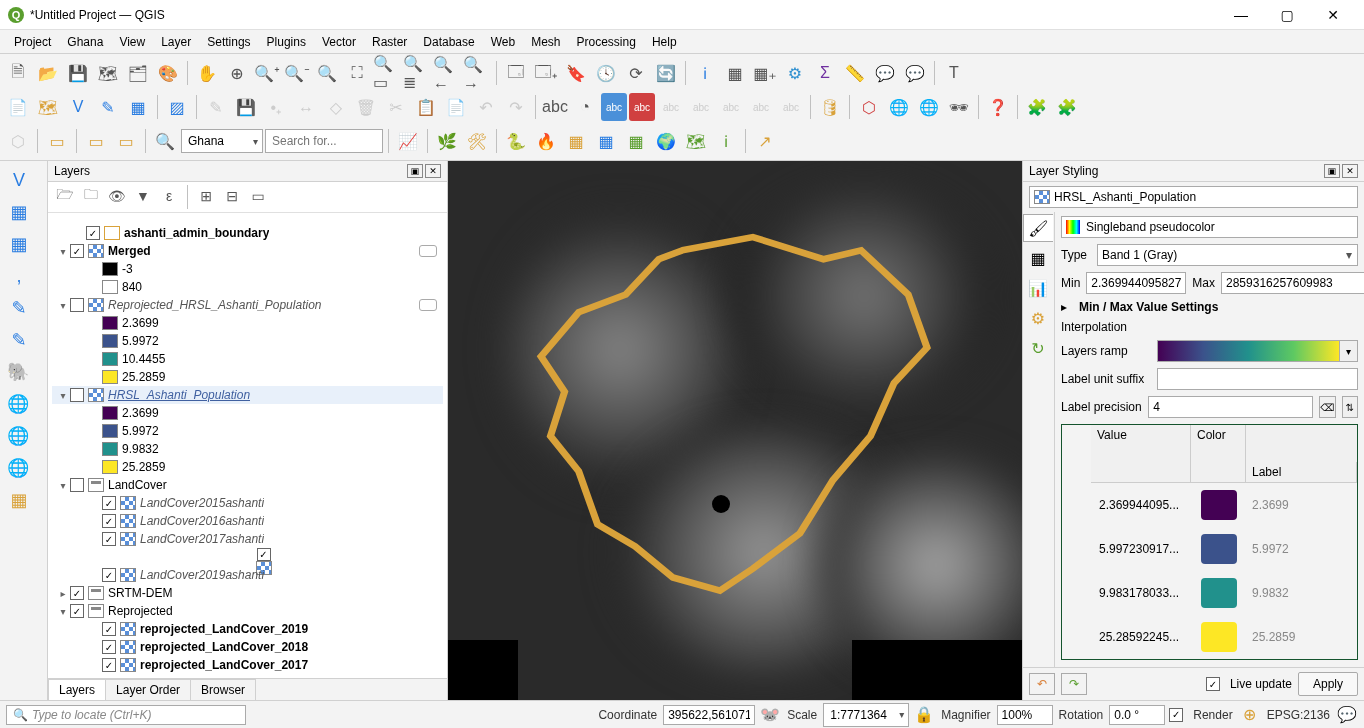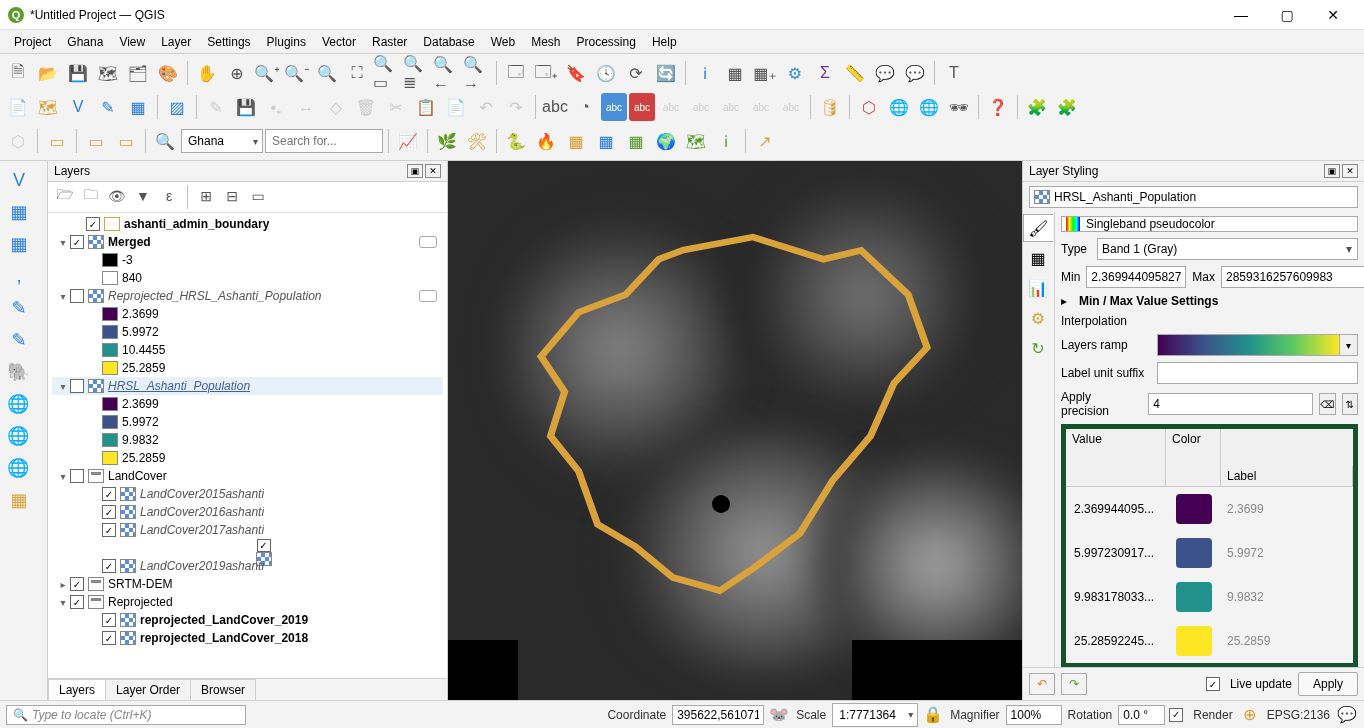--- a/index.html
+++ b/index.html
@@ -19,21 +19,21 @@
 input.search { height: 24px; border: 1px solid #aaa; padding: 0 6px; background: #fff; }
 .main { flex: 1; display: flex; overflow: hidden; }
 .left-tools { width: 48px; background: #f3f3f3; border-right: 1px solid #d0d0d0; display: flex; flex-direction: column; gap: 6px; padding: 6px 4px; }
 .left-tools .tbtn { width: 30px; height: 26px; font-size: 18px; }
 .layers-panel { width: 400px; background: #fff; border-right: 1px solid #d0d0d0; display: flex; flex-direction: column; }
 .panel-title { background: #f3f3f3; padding: 3px 6px; border-bottom: 1px solid #d0d0d0; display: flex; align-items: center; }
 .panel-title .spacer { flex: 1; }
 .panel-title .pbtn { width: 16px; height: 14px; border: 1px solid #888; margin-left: 2px; font-size: 9px; display: flex; align-items: center; justify-content: center; }
 .layers-toolbar { display: flex; gap: 4px; padding: 3px 6px; border-bottom: 1px solid #e0e0e0; }
 .layers-toolbar .tbtn { width: 22px; height: 22px; font-size: 14px; }
-.tree { flex: 1; overflow: auto; padding: 2px 4px; }
+.tree { flex: 1; overflow: auto; padding: 2px 4px; margin-top: 9px; }
 .tree-row { display: flex; align-items: center; height: 18px; white-space: nowrap; }
 .tree-row.sel { background: #e8f0fa; }
 .exp { width: 14px; text-align: center; color: #666; font-size: 10px; cursor: pointer; }
 .chk { width: 14px; height: 14px; border: 1px solid #666; margin-right: 4px; display: flex; align-items: center; justify-content: center; font-size: 10px; background: #fff; }
 .chk.on::after { content: "✓"; color: #000; }
 .swatch { width: 16px; height: 14px; margin-right: 4px; flex-shrink: 0; }
 .layer-icon { width: 16px; height: 14px; margin-right: 4px; flex-shrink: 0; background: repeating-conic-gradient(#5a8fd8 0 25%, #fff 0 50%) 0 0/8px 8px; border: 1px solid #888; }
 .grp-icon { width: 16px; height: 14px; margin-right: 4px; flex-shrink: 0; background: #fff; border: 1px solid #888; position: relative; }
 .grp-icon::before { content:""; position:absolute; left:2px; top:2px; right:2px; height:3px; background:#888; }
 .tree-row .lbl { overflow: hidden; text-overflow: ellipsis; }
@@ -53,21 +53,21 @@
 .style-tabs .stab { width: 30px; height: 28px; display: flex; align-items: center; justify-content: center; font-size: 16px; }
 .style-tabs .stab.active { background: #fff; border: 1px solid #aaa; border-right: none; }
 .style-form { flex: 1; padding: 4px 6px; display: flex; flex-direction: column; gap: 6px; overflow: auto; }
 .form-row { display: flex; align-items: center; gap: 6px; }
 .form-row label { width: 90px; }
 .form-row .val, .form-row .inp { flex: 1; height: 22px; border: 1px solid #aaa; background: #fff; padding: 0 4px; display: flex; align-items: center; position: relative; }
 .form-row .val.drop::after { content: "▾"; position: absolute; right: 5px; color: #555; }
 .ramp { flex: 1; height: 22px; border: 1px solid #aaa; background: linear-gradient(90deg, #440154, #3b528b, #21918c, #5ec962, #fde725); }
 .ramp-wrap { display: flex; }
 .ramp-btn { width: 18px; height: 22px; border: 1px solid #aaa; border-left: none; display: flex; align-items: center; justify-content: center; font-size: 10px; background: #f0f0f0; }
-.ctable { border: 5px solid #14532d; }
+.ctable { border: 1px solid #14532d; padding-left: 29px; }
 .ctable .hdr { display: flex; background: #f0f0f0; border-bottom: 1px solid #ccc; }
 .ctable .hdr div { padding: 3px 6px; border-right: 1px solid #ccc; }
 .ctable .hdr div:nth-child(1){ width: 100px; }
 .ctable .hdr div:nth-child(2){ width: 55px; }
 .ctable .hdr div:nth-child(3){ flex: 1; margin-top: 37px; }
 .ctable .crow { display: flex; align-items: center; height: 44px; }
 .ctable .crow .v { width: 100px; padding: 0 8px; }
 .ctable .crow .c { width: 55px; display: flex; justify-content: center; }
 .ctable .crow .c .sw { width: 36px; height: 30px; border-radius: 4px; }
 .ctable .crow .l { flex: 1; padding: 0 6px; color: #888; }
@@ -384,20 +384,26 @@
           <span class="chk on"></span>
           <span class="layer-icon"></span>
           <span class="lbl bold">reprojected_LandCover_2019</span>
         </div>
         <div class="tree-row" style="padding-left: 36px;">
           <span class="exp"></span>
           <span class="chk on"></span>
           <span class="layer-icon"></span>
           <span class="lbl bold">reprojected_LandCover_2018</span>
         </div>
+        <div class="tree-row" style="padding-left: 36px;">
+          <span class="exp"></span>
+          <span class="chk on"></span>
+          <span class="layer-icon"></span>
+          <span class="lbl bold">reprojected_LandCover_2017</span>
+        </div>
       </div>
     <div class="panel-tabs">
       <span class="tab active">Layers</span>
       <span class="tab">Layer Order</span>
       <span class="tab">Browser</span>
     </div>
   </div>
 
   <div class="canvas">
     <div class="hill" style="left:10%;top:10%;width:40%;height:50%;background:radial-gradient(circle,#888 0%,#222 80%)"></div>
@@ -462,21 +468,21 @@
           <div class="ramp-wrap" style="flex:1">
             <div class="ramp"></div>
             <div class="ramp-btn">▾</div>
           </div>
         </div>
         <div class="form-row">
           <label>Label unit suffix</label>
           <input class="inp" value="" style="">
         </div>
         <div class="form-row">
-          <label>Apply precision</label>
+          <label>Label precision</label>
           <input class="inp" style="flex: 1 1 0%;" value="4">
           <span class="ramp-btn" style="border-left:1px solid #aaa">⌫</span>
           <span class="ramp-btn" style="border-left:1px solid #aaa">⇅</span>
         </div>
         <div class="ctable">
           <div class="hdr">
             <div>Value</div>
             <div>Color</div>
             <div>Label</div>
           </div>
@@ -535,19 +541,19 @@
   <input style="width: 92px;" value="395622,561071">
   <span class="tbtn" style="width:22px;height:20px">🐭</span>
   <span class="lbl">Scale</span>
   <div class="combo" style="width:86px">
       <span>1:7771364</span>
     </div>
   <span class="tbtn" style="width:22px;height:20px">🔒</span>
   <span class="lbl">Magnifier</span>
   <input style="width: 56px;" value="100%">
   <span class="lbl">Rotation</span>
-  <input style="width: 47px;" value="0.0 °">
+  <input style="width: 56px;" value="0.0 °">
   <span class="chk on"></span>
   <span class="lbl">Render</span>
   <span class="tbtn" style="width:22px;height:20px;color:#d9a23a">⊕</span>
   <span class="lbl">EPSG:2136</span>
   <span class="tbtn" style="width:22px;height:20px">💬</span>
 </div>
 
 </body></html>

